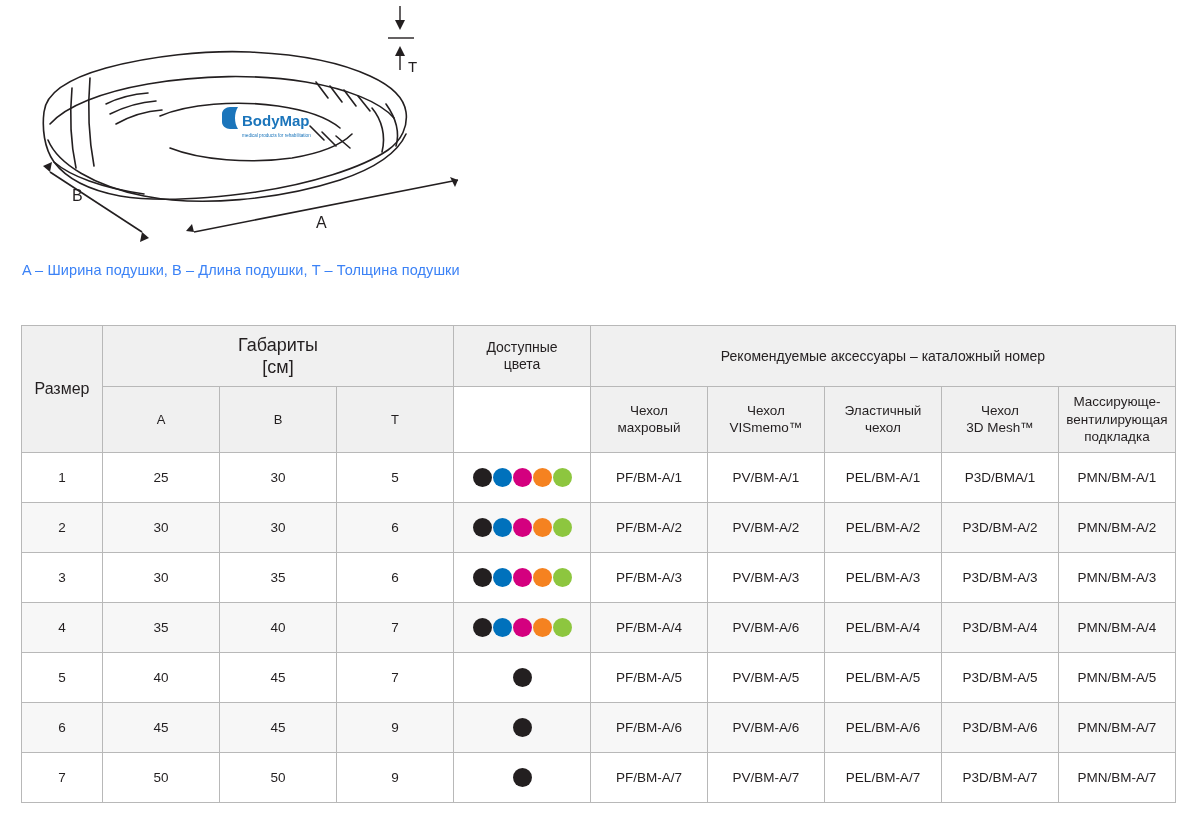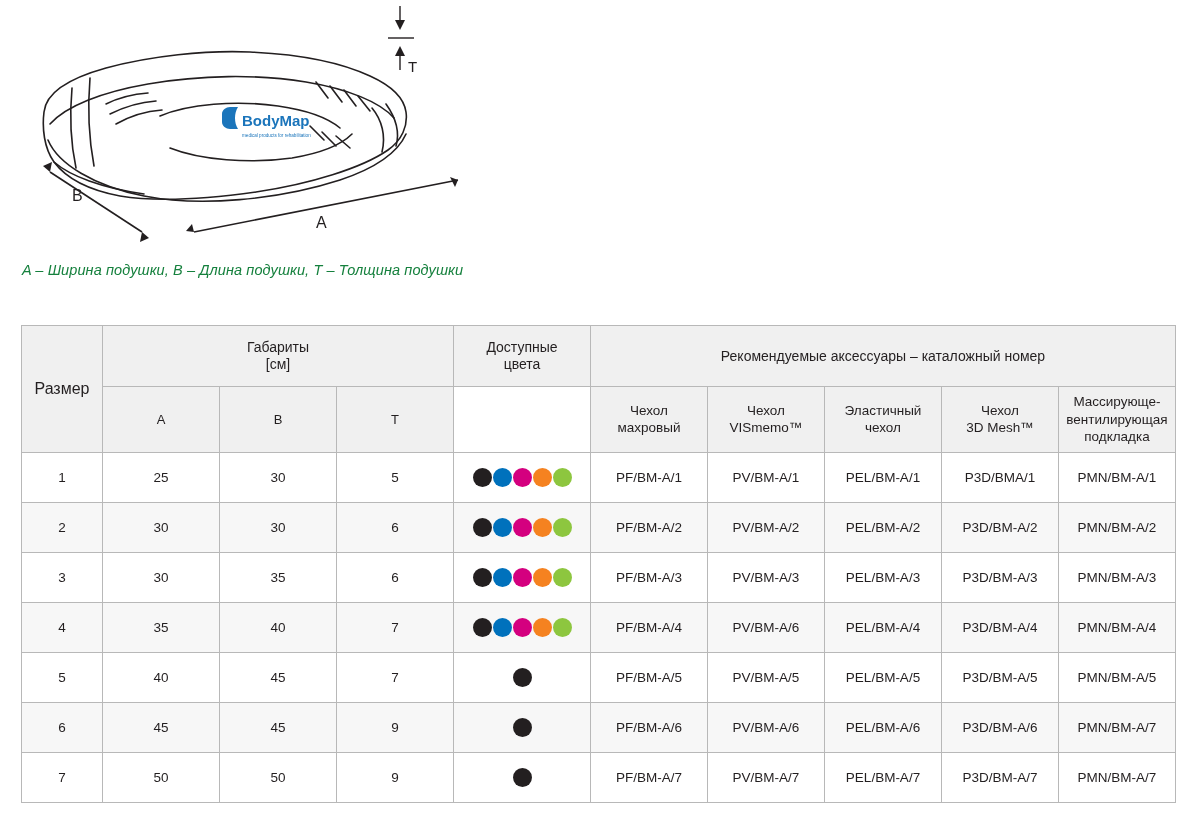--- a/index.html
+++ b/index.html
@@ -26,23 +26,22 @@
     position: absolute;
     left: 10px;
     top: 0;
   }
 
   .caption {
     position: absolute;
     left: 22px;
     top: 262px;
     font-size: 14.5px;
-    color: #15803d;
+    color: #3b82f6;
     letter-spacing: 0.1px;
-    font-style: italic;
   }
 
   
   .table-wrap {
     position: absolute;
     left: 21px;
     top: 325px;
     width: 1155px;
   }
   table.spec {
@@ -60,21 +59,21 @@
   }
   table.spec thead th {
     background: #f0f0f0;
   }
   .th-size       { width: 78px; }
   .th-dim        { width: 36px; }
   .th-colors     { width: 134px; }
   .th-acc        { width: 148px; }
 
   .hdr-razmer    { font-size: 16px; }
-  .hdr-gabarity  { font-size: 14px; line-height: 1.25; }
+  .hdr-gabarity  { font-size: 18px; line-height: 1.25; }
   .hdr-colors    { font-size: 14px; line-height: 1.25; margin-top: 36px; }
   .hdr-acc-group { font-size: 14px; font-weight: normal; padding: 22px 4px; }
   .hdr-acc       { font-size: 13.5px; line-height: 1.3; padding: 6px 4px; }
   .hdr-dimletter { font-size: 13px; }
 
   tbody td {
     height: 47px;
     font-size: 13.5px;
   }
   tbody tr:nth-child(odd)  td { background: #ffffff; }

